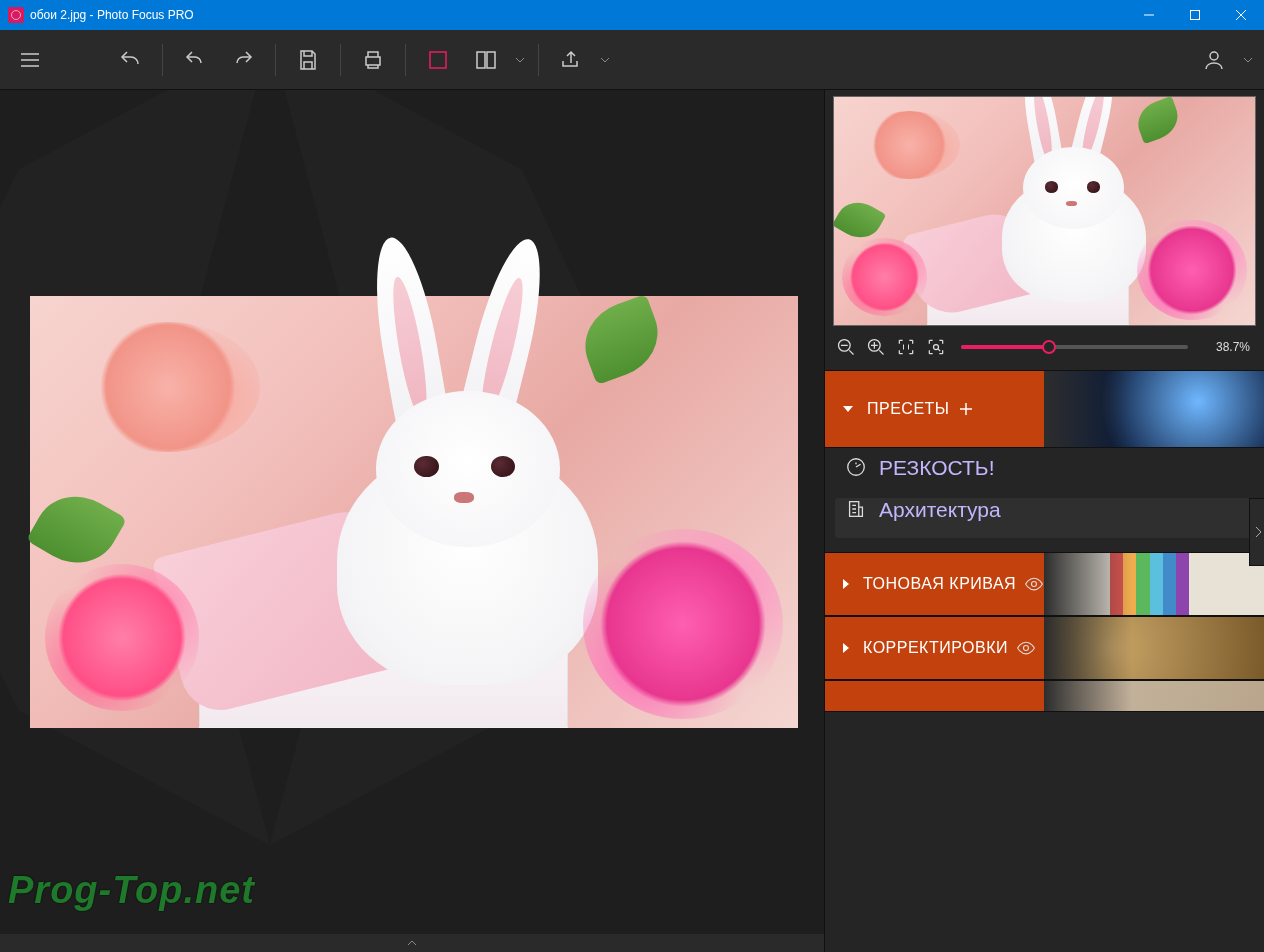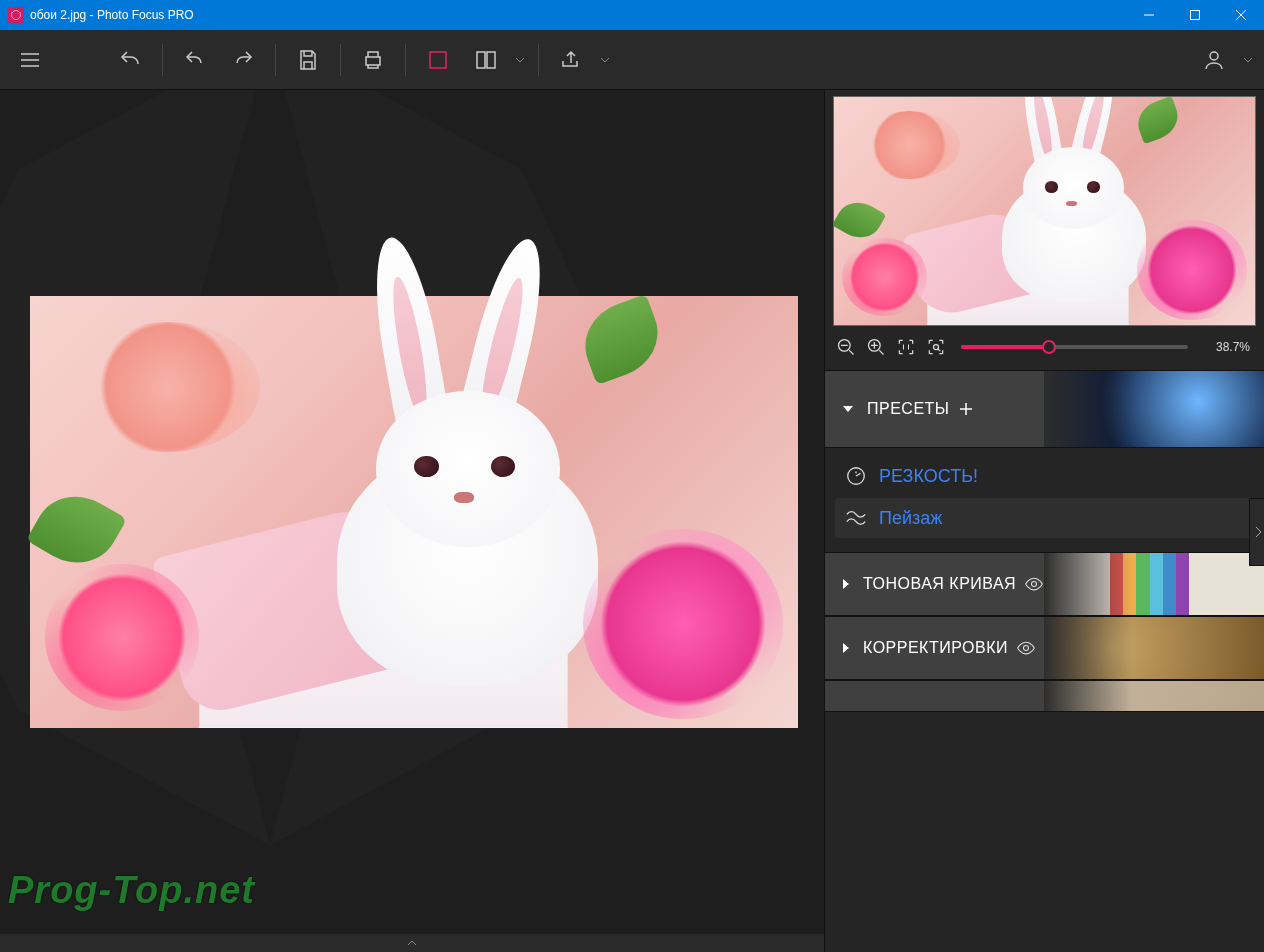--- a/index.html
+++ b/index.html
@@ -38,38 +38,38 @@
 .preview-wrap { padding:6px 8px 4px; }
 .preview { width:100%; height:230px; border:1px solid #666; background:#fff; position:relative; overflow:hidden;}
 .zoom-row { display:flex; align-items:center; gap:4px; padding:4px 8px 10px; }
 .zicon { width:26px; height:26px; display:flex; align-items:center; justify-content:center; }
 .zicon svg{width:20px;height:20px;stroke:#ddd;stroke-width:1.5;fill:none;}
 .zslider { flex:1; height:4px; background:#555; position:relative; border-radius:2px; margin:0 8px;}
 .zslider .fill{position:absolute;left:0;top:0;bottom:0;width:38.7%;background:#e91e63;border-radius:2px;}
 .zslider .knob{position:absolute;left:38.7%;top:50%;width:14px;height:14px;border:2px solid #e91e63;background:#252525;border-radius:50%;transform:translate(-50%,-50%);}
 .zval { color:#ddd; font-size:12px; width:56px; text-align:right; padding-right:6px;}
 
-.section-hdr { height:78px; background:#404040; display:flex; align-items:center; padding:0 18px; color:#fff; font-size:16px; position:relative; border-top:1px solid #111; border-bottom:1px solid #111; overflow:hidden;text-align:center;}
+.section-hdr { height:78px; background:#c2410c; display:flex; align-items:center; padding:0 18px; color:#fff; font-size:16px; position:relative; border-top:1px solid #111; border-bottom:1px solid #111; overflow:hidden;text-align:center;}
 .section-hdr.short{height:64px;}
 .section-hdr .tri { width:0;height:0;border-left:5px solid transparent;border-right:5px solid transparent; margin-right:14px;}
 .section-hdr .tri.down{border-top:6px solid #fff;}
 .section-hdr .tri.right{border-left:6px solid #fff;border-top:5px solid transparent;border-bottom:5px solid transparent;border-right:none;}
 .section-hdr .lbl{letter-spacing:.5px; display:flex; align-items:center; gap:8px;}
 .plus-icon{display:inline-flex;width:16px;height:16px;}
 .plus-icon svg{width:16px;height:16px;stroke:#fff;stroke-width:1.5;fill:none;}
 .eye-icon{display:inline-flex;width:20px;height:20px;}
 .eye-icon svg{width:20px;height:20px;stroke:#ddd;stroke-width:1.3;fill:none;}
 .section-bg{position:absolute;right:0;top:0;bottom:0;width:220px;}
 
 .tabs { display:flex; gap:22px; padding:12px 22px 0; border-bottom:1px solid #333;}
 .tab { color:#aaa; font-size:15px; padding-bottom:10px; }
 .tab.active{ color:#fff; border-bottom:2px solid #e91e63; }
 
 .preset-list{ padding:8px 10px 14px; display:flex; flex-direction:column; gap:2px;}
-.preset-item{ display:flex; align-items:center; gap:12px; height:40px; padding:0 10px; color:#3b82f6; font-size:18px; border-radius:3px;}
+.preset-item{ display:flex; align-items:flex-start; gap:12px; height:40px; padding:0 10px; color:#c4b5fd; font-size:21px; border-radius:3px;}
 .preset-item.alt{ background:#2f2f2f; }
 .preset-item svg{width:22px;height:22px;stroke:#ddd;stroke-width:1.4;fill:none;}
 
 .collapse-tab{position:absolute; right:-1px; top:408px; width:16px; height:68px; background:#2a2a2a; display:flex;align-items:center;justify-content:center; border:1px solid #111; border-right:none;}
 .collapse-tab svg{width:10px;height:14px;stroke:#aaa;fill:none;}
 
 
 .scene{position:absolute;inset:0;}
 .scene .sky{position:absolute;inset:0;background:linear-gradient(135deg,#f7d4cf 0%,#f3c1bd 30%,#e8a9a4 55%,#f5d6d2 100%);}
 .scene .basket{position:absolute;left:22%;bottom:0;width:48%;height:42%;background:linear-gradient(#fff,#f2e9ee);border-top-left-radius:18px;border-top-right-radius:18px;border:1px solid rgba(0,0,0,.05);}
@@ -317,23 +317,24 @@
     <div class="preset-list">
       <div class="preset-item">
         <svg viewBox="0 0 24 24">
             <circle cx="12" cy="12" r="9"></circle>
             <path d="M12 12l5-3M12 7v2"></path>
           </svg>
         <span>РЕЗКОСТЬ!</span>
       </div>
       <div class="preset-item alt">
         <svg viewBox="0 0 24 24">
-            <path d="M2 8c3-4 7-4 10 0s7 4 10 0M2 16c3-4 7-4 10 0s7 4 10 0"></path>
-          </svg>
-        <span>Пейзаж</span>
+            <rect x="5" y="4" width="10" height="16"></rect>
+            <path d="M8 8h4M8 12h4M8 16h4M15 10h4v10h-4"></path>
+          </svg>
+        <span>Архитектура</span>
       </div>
     </div>
 
     <div class="section-hdr short">
       <div class="section-bg bg-pencils"></div>
       <span class="tri right"></span>
       <span class="lbl">
           <span>ТОНОВАЯ КРИВАЯ</span>
         <span class="eye-icon">
             <svg viewBox="0 0 24 24">

